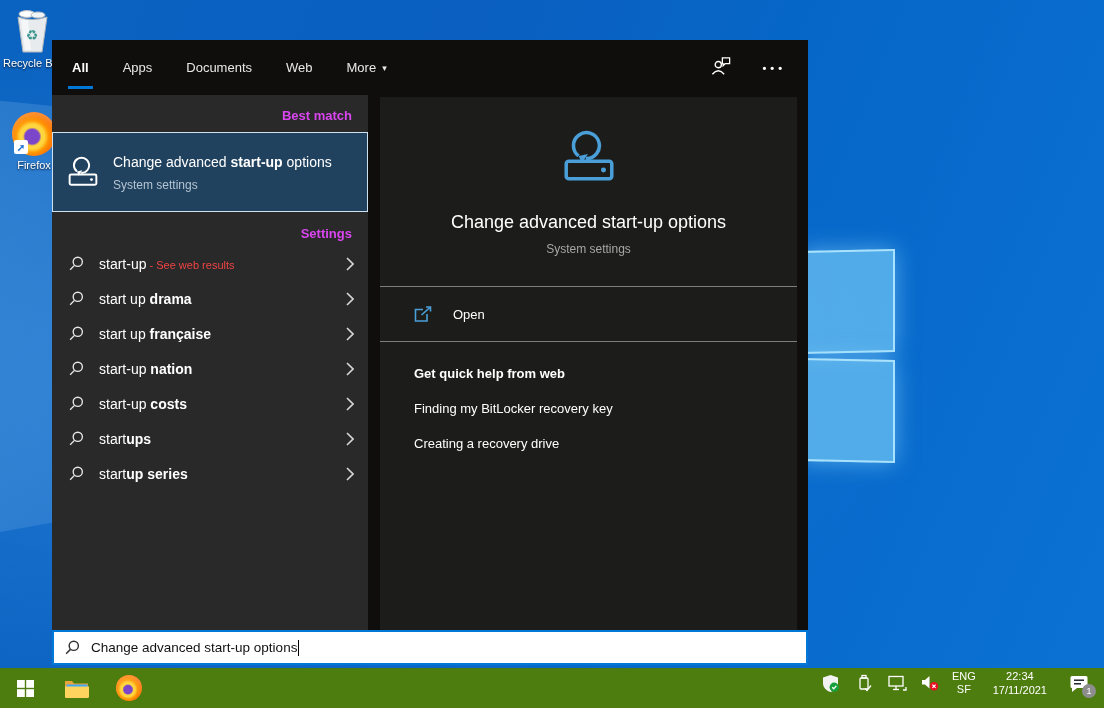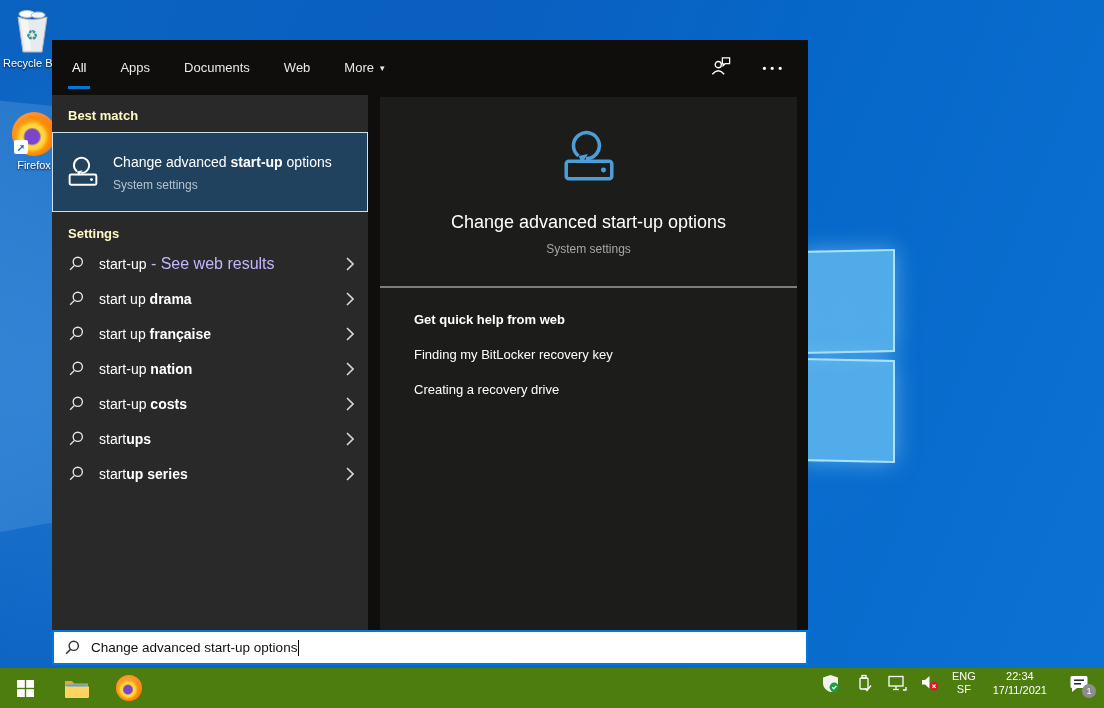--- a/index.html
+++ b/index.html
@@ -30,47 +30,47 @@
   .shortcut { position:absolute; left:2px; bottom:2px; width:14px; height:14px; background:#fff;
     border-radius:2px; display:flex; align-items:center; justify-content:center;
     color:#1d6fd4; font-size:10px; font-weight:bold; }
 
   
   .flyout { position:absolute; left:52px; top:40px; width:756px; height:625px;
     background:#0f0e0d; z-index:10; color:#fff; }
   .fly-header { height:55px; display:flex; align-items:center; padding:0 22px 0 20px; }
   .tab { font-size:13px; color:#e8e8e8; margin-right:34px; position:relative; height:55px;
     display:flex; align-items:center; cursor:default; }
-  .tab.sel { font-weight:normal; color:#fff; }
+  .tab.sel { font-weight:bold; color:#fff; }
   .tab.sel::after { content:""; position:absolute; left:-4px; right:-4px; bottom:6px;
     height:3px; background:#0078d7; }
   .tab .caret { font-size:9px; margin-left:6px; color:#e8e8e8; }
   .hdr-right { margin-left:auto; display:flex; align-items:center; gap:30px; }
   .dots { color:#fff; letter-spacing:4px; font-size:11px; font-weight:bold; }
 
   .fly-body { position:absolute; top:55px; left:0; right:0; bottom:35px; display:flex; }
   .left-panel { width:316px; background:#292929; padding-top:13px; }
   .gap-col { width:12px; }
   .right-panel { margin-top:2px; width:417px; background:#1c1c1b; }
 
-  .sec-label { font-size:13px; font-weight:bold; color:#fef9c3; padding:0 16px; height:20px; }
+  .sec-label { font-size:13px; font-weight:bold; color:#d946ef; padding:0 16px; height:20px;text-align:right; }
   .best-item { margin-top:4px; height:80px; background:#21425f; border:1px solid #cfe0ef;
     display:flex; align-items:center; padding:0 10px 0 13px; cursor:pointer; }
   .best-item .txt { margin-left:13px; width:236px; }
   .best-item .title { font-size:14px; line-height:19px; color:#fff; }
   .best-item .sub { font-size:12px; color:#b3c4d2; margin-top:6px; }
 
   .setting-item { margin-top:4px; height:52px; display:flex; align-items:center;
     padding:0 10px 0 16px; cursor:pointer; }
   .setting-item .txt { margin-left:14px; width:232px; font-size:14px; line-height:19px; }
   .mt14 { margin-top:14px; } .mt12 { margin-top:12px; }
 
   .web-row { height:35px; display:flex; align-items:center; padding:0 10px 0 16px; cursor:pointer; }
   .web-row .txt { margin-left:14px; font-size:14px; white-space:nowrap; }
-  .muted { font-size:16px; color:#c4b5fd; }
+  .muted { font-size:11px; color:#ef4444; }
   .chev { margin-left:auto; margin-right:4px; display:flex; }
 
   .preview { text-align:center; }
   .big-ico { margin-top:33px; }
   .pv-title { margin-top:24px; font-size:18px; color:#fff; }
   .pv-sub { margin-top:9px; font-size:12px; color:#a6a6a6; }
   .divider { height:1px; background:#7d7d7d; margin:0 0; }
   .pv-div1 { margin-top:30px; }
   .open-row { height:54px; display:flex; align-items:center; padding-left:34px; cursor:pointer; }
   .open-row span { margin-left:20px; font-size:13px; }
@@ -275,20 +275,28 @@
           </g>
           <circle cx="42" cy="38.5" r="2.4" fill="#4a9fd8"></circle>
           <polygon points="18,25 27,23 21,32" fill="#4a9fd8"></polygon>
         </svg>
       </div>
       <div class="pv-title">Change advanced start-up options</div>
       <div class="pv-sub">System settings</div>
 
       <div class="divider pv-div1"></div>
 
+      <div class="open-row">
+        <svg width="19" height="17" viewBox="0 0 19 17" fill="none" stroke="#4a9fd8" stroke-width="1.6">
+          <polyline points="9,3.5 1.5,3.5 1.5,15 13,15 13,8"></polyline>
+          <line x1="7.5" y1="9" x2="16.5" y2="1"></line>
+          <polyline points="12,1 16.5,1 16.5,5.5"></polyline>
+        </svg>
+        <span>Open</span>
+      </div>
 
       <div class="divider"></div>
 
       <div class="help">
         <div class="head">Get quick help from web</div>
         <div class="lnk">Finding my BitLocker recovery key</div>
         <div class="lnk">Creating a recovery drive</div>
       </div>
     </div>
   </div>

